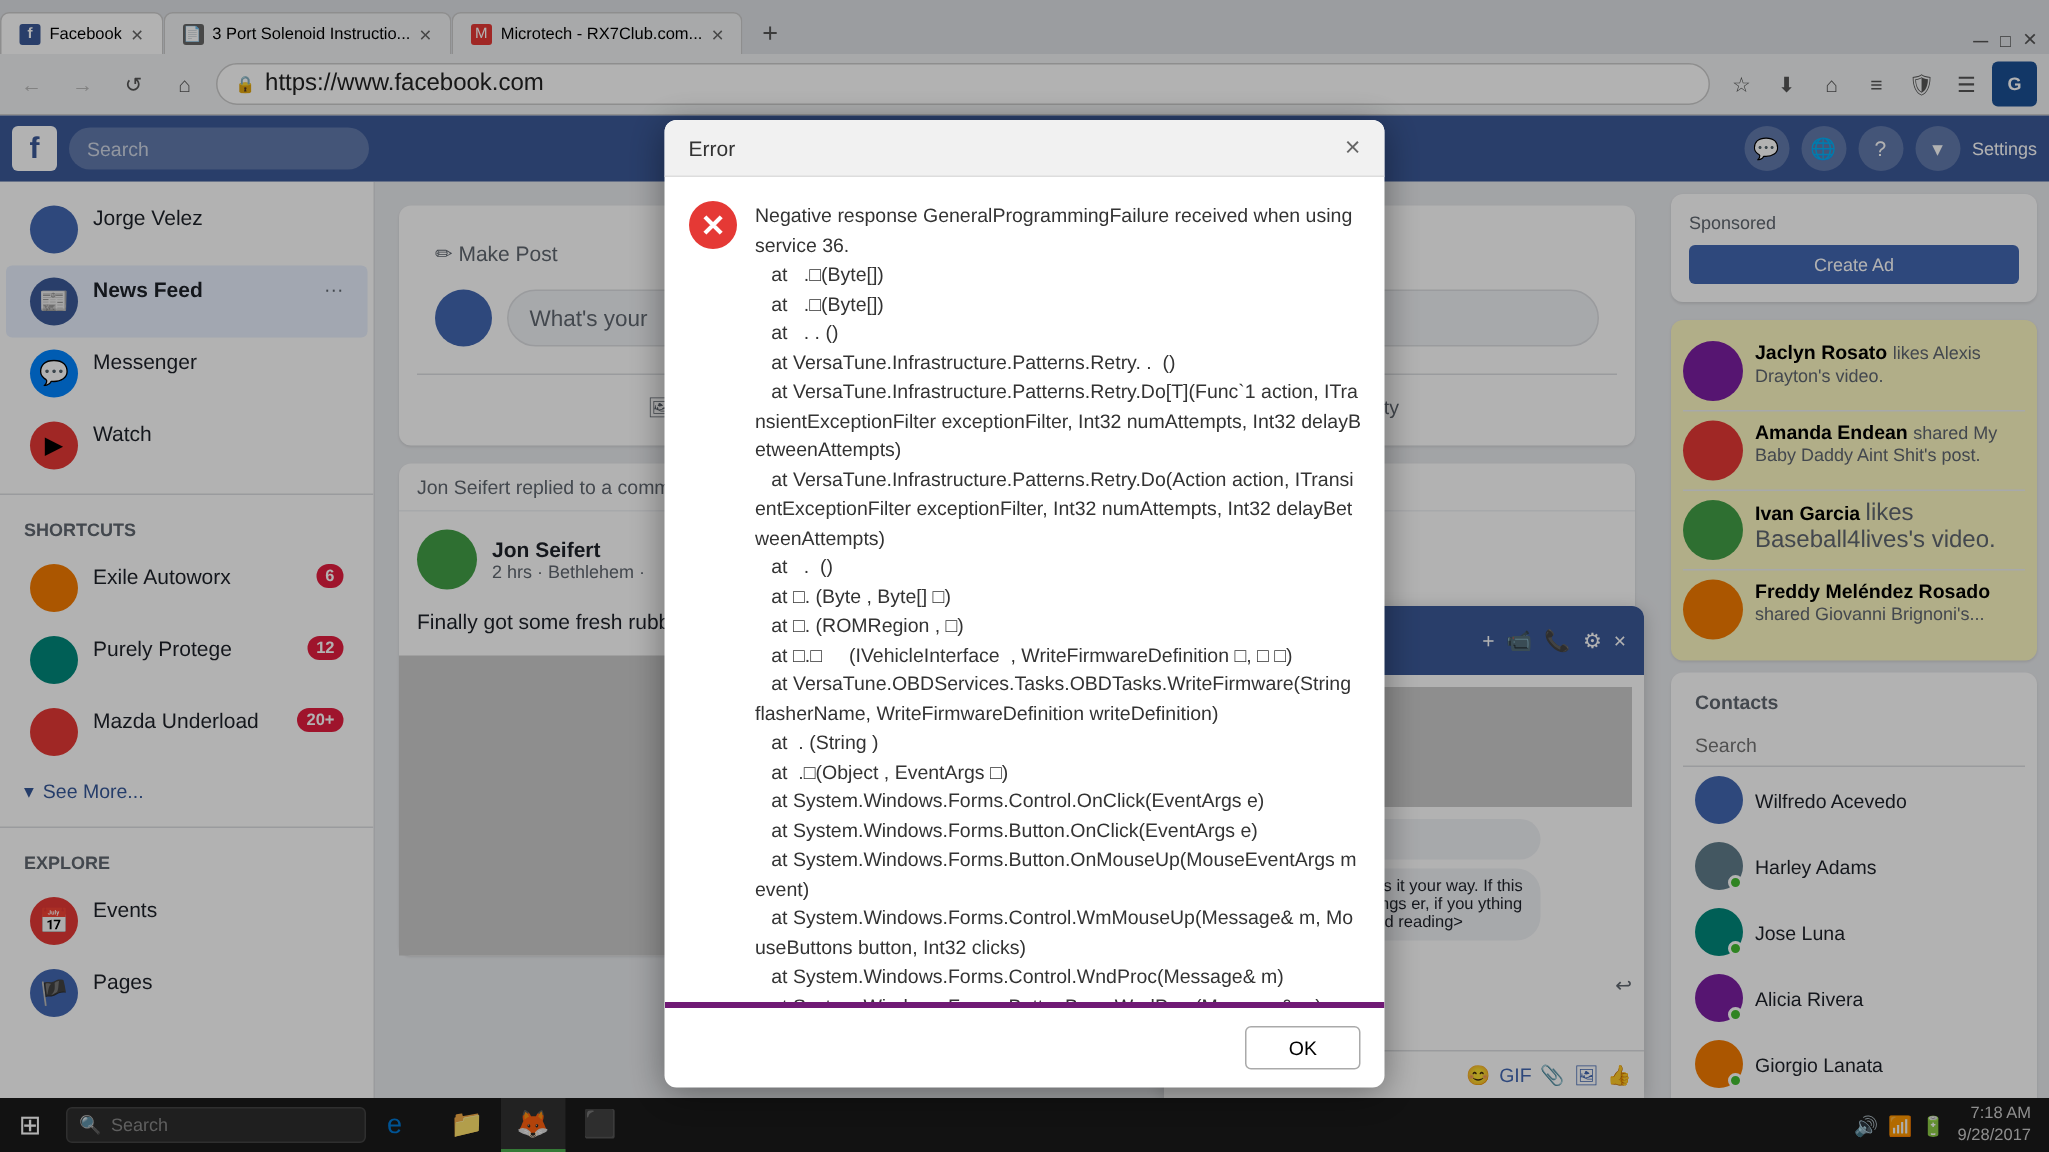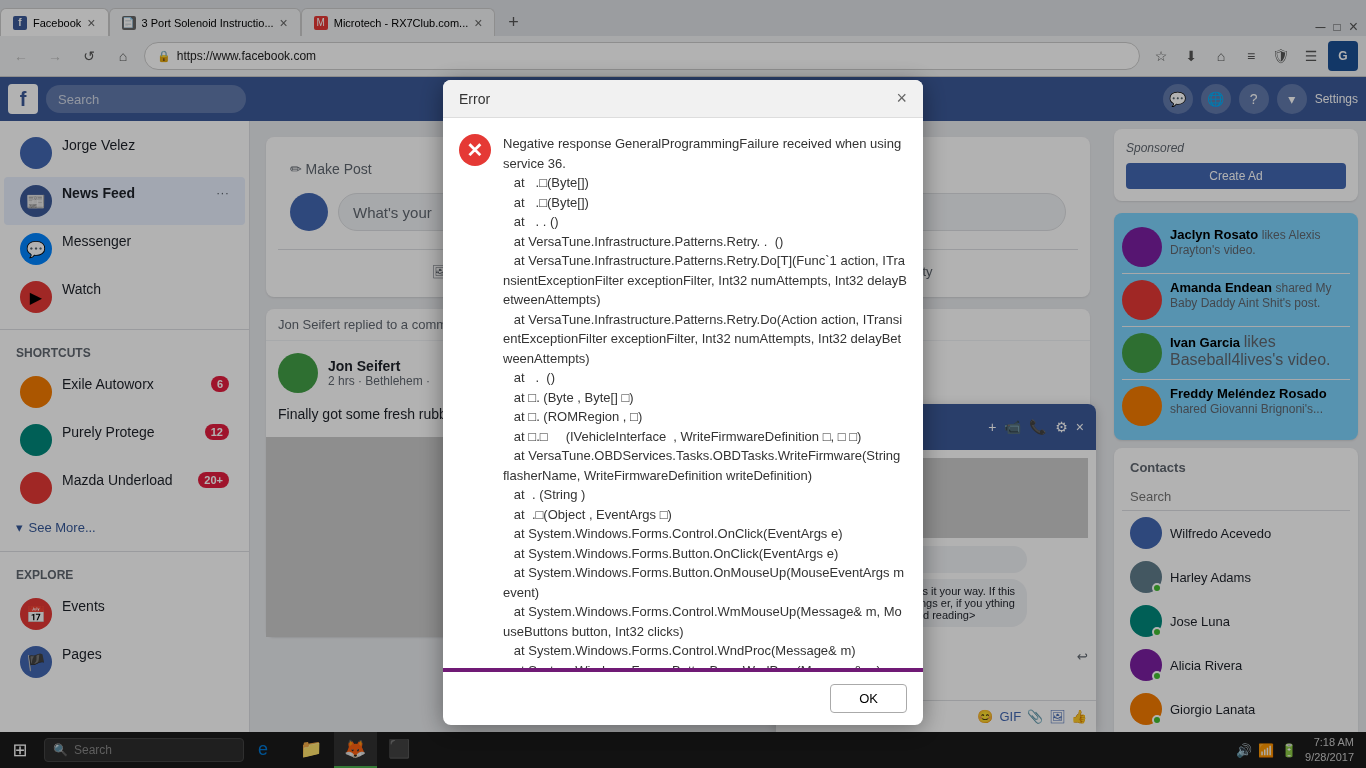--- a/index.html
+++ b/index.html
@@ -12,21 +12,21 @@
     .browser-tab.active { background: #fff; z-index: 2; }
     .browser-tab .tab-favicon { width: 14px; height: 14px; flex-shrink: 0; }
     .browser-tab .tab-title { overflow: hidden; text-overflow: ellipsis; white-space: nowrap; flex: 1; font-size: 11px; }
     .browser-tab .tab-close { font-size: 14px; color: #666; cursor: pointer; flex-shrink: 0; }
     .new-tab-btn { width: 28px; height: 28px; display: flex; align-items: center; justify-content: center; font-size: 18px; color: #555; cursor: pointer; margin-left: 4px; }
     .browser-toolbar { display: flex; align-items: center; padding: 4px 8px; gap: 8px; background: #f1f3f4; height: 40px; }
     .nav-btn { width: 26px; height: 26px; display: flex; align-items: center; justify-content: center; border-radius: 50%; cursor: pointer; font-size: 14px; color: #555; border: none; background: transparent; }
     .nav-btn.disabled { color: #bbb; cursor: default; }
     .address-bar { flex: 1; height: 28px; border: 1px solid #ccc; border-radius: 14px; padding: 0 12px; font-size: 12px; background: #fff; display: flex; align-items: center; gap: 6px; }
     .address-bar .lock-icon { color: #4CAF50; font-size: 11px; }
-    .address-bar .url-text { font-size: 12px; color: #222; }
+    .address-bar .url-text { font-size: 16px; color: #222; }
     .toolbar-icons { display: flex; gap: 4px; align-items: center; }
     .toolbar-icon-btn { width: 26px; height: 26px; display: flex; align-items: center; justify-content: center; cursor: pointer; color: #555; font-size: 14px; border-radius: 50%; border: none; background: transparent; }
 
     
     .browser-content { display: flex; width: 1366px; height: calc(768px - 76px - 36px); position: relative; }
 
     
     .fb-page { width: 100%; height: 100%; display: flex; flex-direction: column; background: #e9ebee; }
 
     
@@ -309,25 +309,25 @@
             </div>
           </div>
           <div class="post-text">Finally got some fresh rubber again!</div>
           <div style="background:#ccc;height:200px;width:100%;"></div>
         </div>
       </div>
 
       <div class="fb-right-sidebar">
 
         <div class="ad-box">
-          <div style="font-size:12px;color:#606770;margin-bottom:8px;font-style:italic;">Sponsored</div>
+          <div style="font-size:12px;color:#606770;margin-bottom:8px;">Sponsored</div>
           <button class="ad-create-btn">Create Ad</button>
         </div>
 
-        <div style="background:#7dd3fc;border-radius:8px;padding:8px;margin-bottom:8px;box-shadow:0 1px 2px rgba(0,0,0,0.1);">
+        <div style="background:#fef9c3;border-radius:8px;padding:8px;margin-bottom:8px;box-shadow:0 1px 2px rgba(0,0,0,0.1);">
 
           <div style="display:flex;align-items:flex-start;gap:8px;padding:6px 0;border-bottom:1px solid #f0f2f5;">
             <div style="width:40px;height:40px;border-radius:50%;background:#7b1fa2;flex-shrink:0;"></div>
             <div>
               <span style="font-weight:bold;font-size:13px;">Jaclyn Rosato</span>
               <span style="font-size:12px;color:#606770;">likes Alexis Drayton's video.</span>
             </div>
           </div>
           <div style="display:flex;align-items:flex-start;gap:8px;padding:6px 0;border-bottom:1px solid #f0f2f5;">
             <div style="width:40px;height:40px;border-radius:50%;background:#e53935;flex-shrink:0;"></div>

